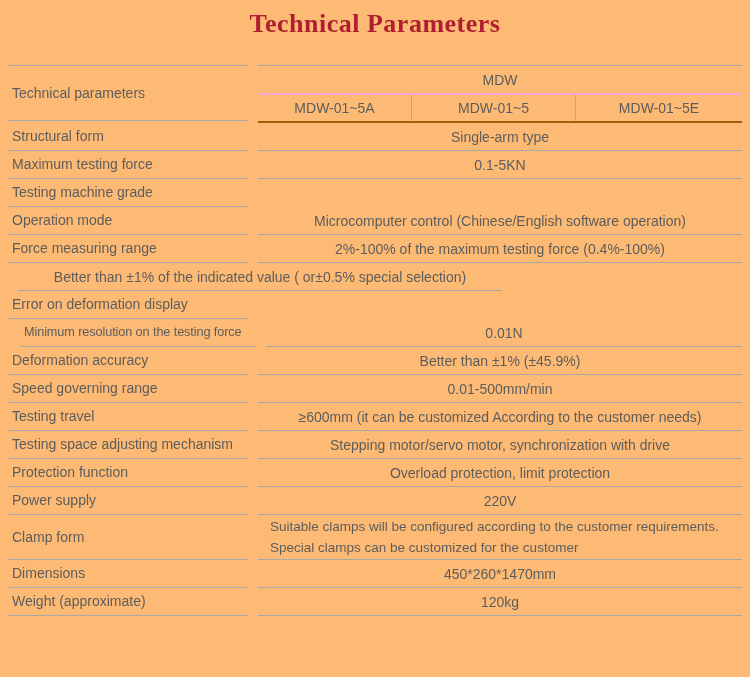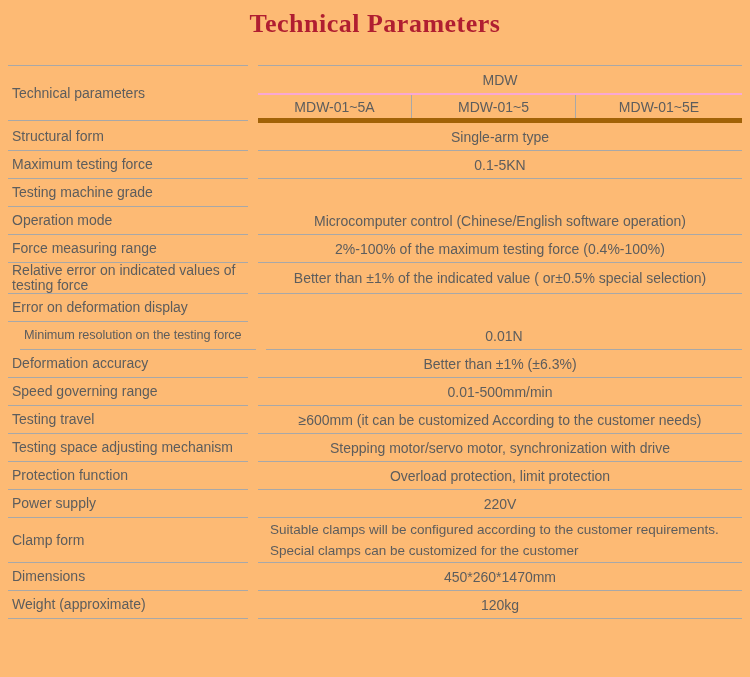--- a/index.html
+++ b/index.html
@@ -42,21 +42,21 @@
   .hdr-right {
     width: 484px;
     box-sizing: border-box;
     border-top: 1px solid #a8a8a8;
   }
   .hdr-group {
     height: 27px;
     border-bottom: 2px solid #f9a8d4;
     display: flex; align-items: center; justify-content: center;
   }
-  .hdr-models { display: flex; height: 28px; border-bottom: 5px solid #a16207; box-sizing: border-box; justify-content: space-between; }
+  .hdr-models { display: flex; height: 28px; border-bottom: 2px solid #a16207; box-sizing: border-box; justify-content: space-between; }
   .hdr-model {
     box-sizing: border-box;
     display: flex; align-items: center; justify-content: center;
   }
   .m0 { width: 153px; }
   .m1 { width: 165px; border-left: 1px solid #a8a8a8; border-right: 1px solid #a8a8a8; }
   .m2 { width: 166px; }
   .row { display: flex; }
   .row .label {
     width: 240px;
@@ -126,37 +126,36 @@
       <div class="label">Operation mode</div>
       <div class="gapc"></div>
       <div class="value">Microcomputer control (Chinese/English software operation)</div>
     </div>
     <div class="row">
       <div class="label">Force measuring range</div>
       <div class="gapc"></div>
       <div class="value">2%-100% of the maximum testing force (0.4%-100%)</div>
     </div>
     <div class="row">
-      <div class="label">Relative error on indicated values of testing force</div>
       <div class="gapc"></div>
       <div class="value">Better than ±1% of the indicated value ( or±0.5% special selection)</div>
     </div>
     <div class="row">
       <div class="label">Error on deformation display</div>
       <div class="gapc"></div>
     </div>
     <div class="row fit">
       <div class="label">Minimum resolution on the testing force</div>
       <div class="gapc"></div>
       <div class="value">0.01N</div>
     </div>
     <div class="row">
       <div class="label">Deformation accuracy</div>
       <div class="gapc"></div>
-      <div class="value">Better than ±1% (±6.3%)</div>
+      <div class="value">Better than ±1% (±45.9%)</div>
     </div>
     <div class="row">
       <div class="label">Speed governing range</div>
       <div class="gapc"></div>
       <div class="value">0.01-500mm/min</div>
     </div>
     <div class="row">
       <div class="label">Testing travel</div>
       <div class="gapc"></div>
       <div class="value">≥600mm (it can be customized According to the customer needs)</div>

